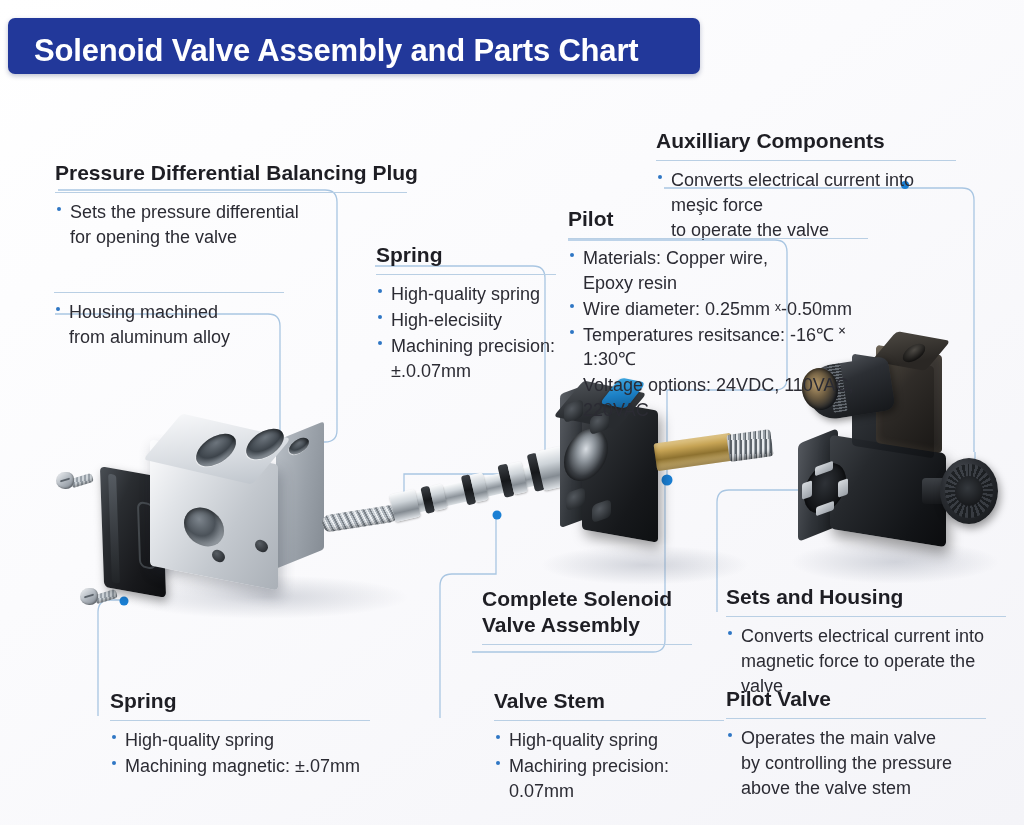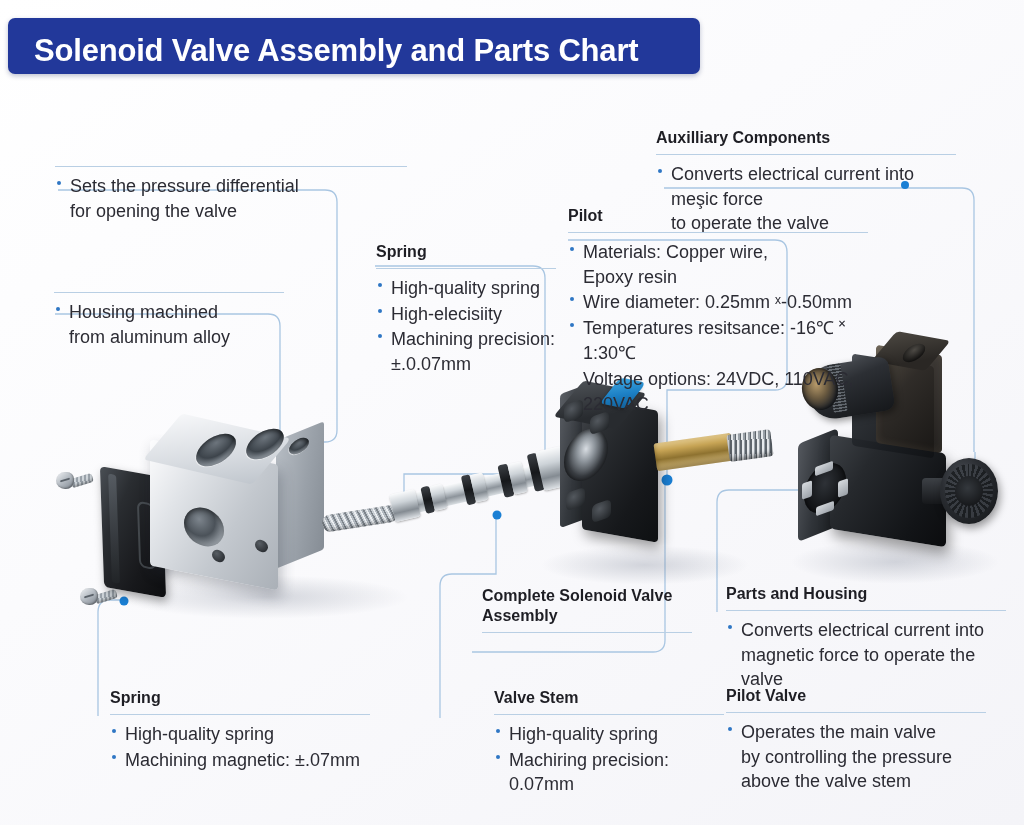--- a/index.html
+++ b/index.html
@@ -33,21 +33,21 @@
     white-space: nowrap;
     margin-top: 9px;
   }
 
   
   #lines { position: absolute; left:0; top:0; width:1024px; height:825px; pointer-events:none; }
 
   
   .block { position: absolute; }
   .block h3 {
-    font-size: 16px;
+    font-size: 21px;
     font-weight: 700;
     color: #1e1e24;
     line-height: 1.24;
     white-space: nowrap;
   }
   .block h3.wrap { white-space: normal; }
   .block .rule {
     height: 1px;
     background: #b9cfe4;
     margin-top: 6px;
@@ -492,20 +492,21 @@
   <div class="block" style="left:656px;top:128px;width:300px;">
     <h3>Auxilliary Components</h3>
     <div class="rule"></div>
     <ul>
       <li>Converts electrical current into meşic force
 to operate the valve</li>
     </ul>
   </div>
 
   <div class="block" style="left:55px;top:160px;width:352px;">
+    <h3>Pressure Differential Balancing Plug</h3>
     <div class="rule"></div>
     <ul>
       <li>Sets the pressure differential
 for opening the valve</li>
     </ul>
   </div>
 
   <div class="block" style="left:54px;top:286px;width:230px;">
     <div class="rule"></div>
     <ul>
@@ -537,21 +538,21 @@
     </ul>
   </div>
 
   <div class="block" style="left:470px;top:586px;width:210px;margin-left:12px;">
     <h3 class="wrap">Complete Solenoid
 Valve Assembly</h3>
     <div class="rule"></div>
   </div>
 
   <div class="block" style="left:726px;top:584px;width:280px;">
-    <h3>Parts and Housing</h3>
+    <h3>Sets and Housing</h3>
     <div class="rule"></div>
     <ul>
       <li>Converts electrical current into
 magnetic force to operate the valve</li>
     </ul>
   </div>
 
   <div class="block" style="left:110px;top:688px;width:260px;">
     <h3>Spring</h3>
     <div class="rule"></div>

